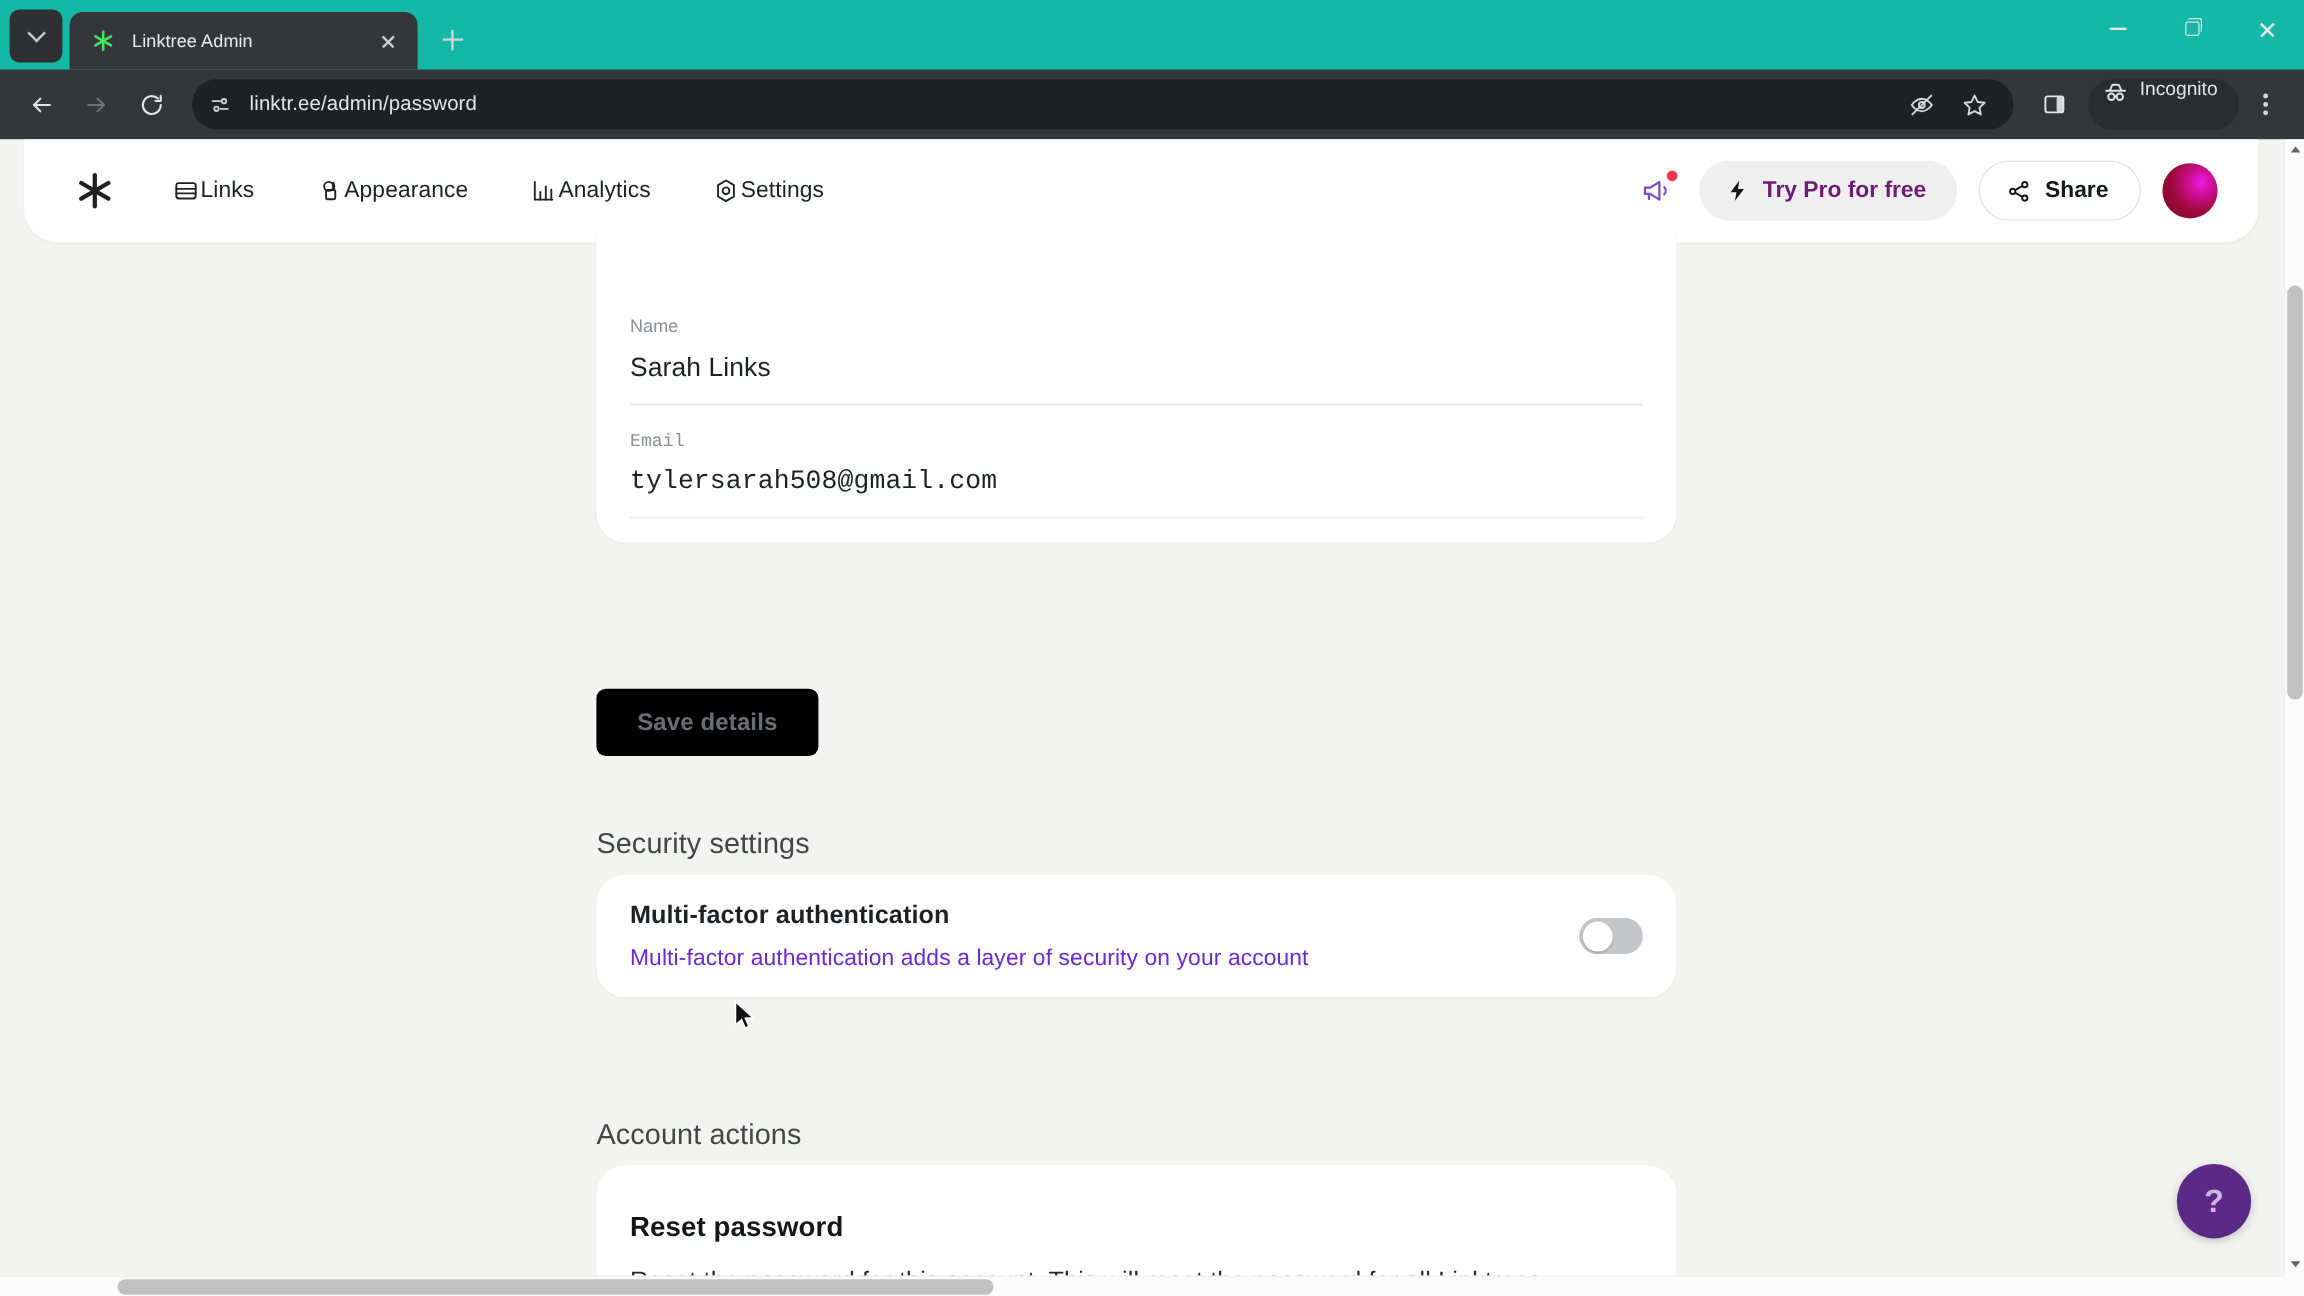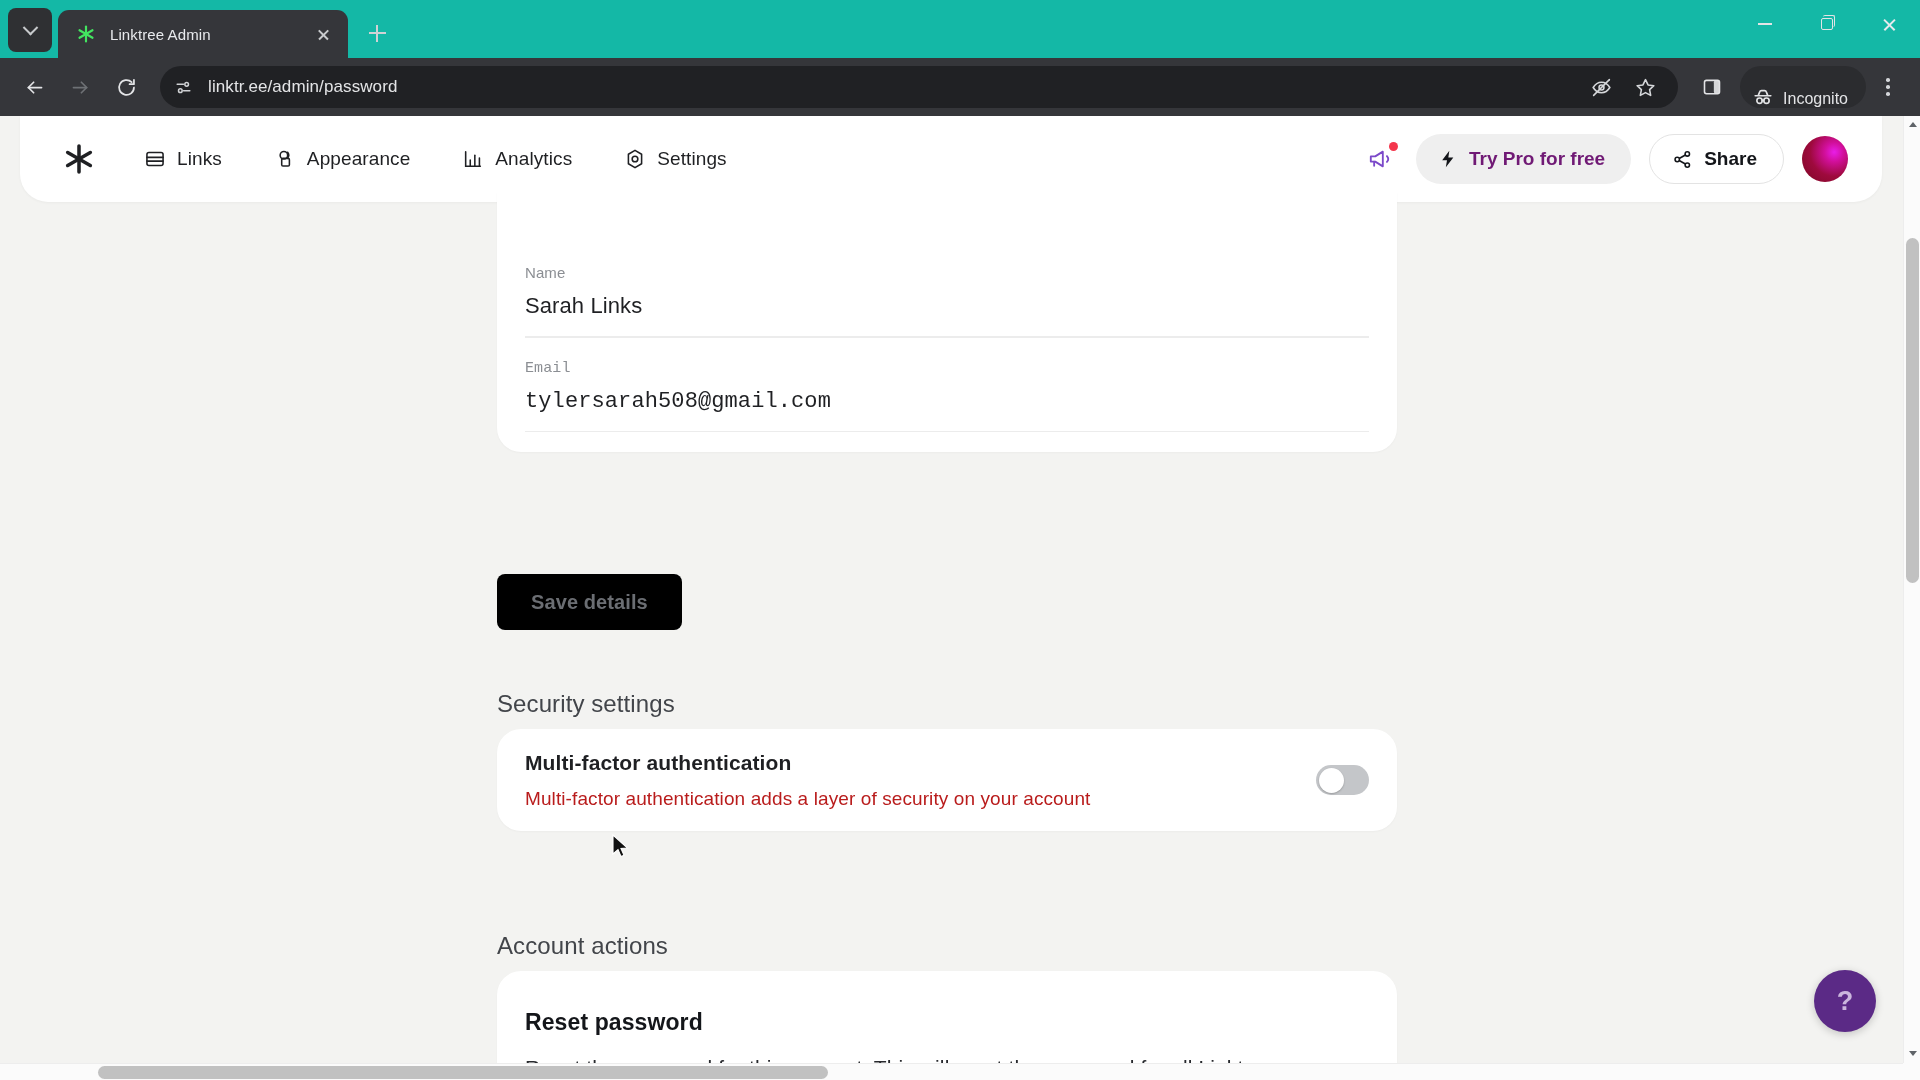--- a/index.html
+++ b/index.html
@@ -73,42 +73,42 @@
     min-width:0;
   }
   .omni-icon { width:34px;height:34px;border-radius:50%;display:flex;
     align-items:center;justify-content:center;flex:0 0 auto;margin-right:8px;}
   .omni-url { color:#e3e4e6; font-size:17px; letter-spacing:.1px; flex:1 1 auto;
     white-space:nowrap; overflow:hidden; }
   .omni-right{display:flex;align-items:center;gap:2px;flex:0 0 auto;}
 
   .incognito-pill {
     height:42px; border-radius:21px; background:#2b2c2f; display:flex;
-    align-items:flex-end; padding:0 18px 0 12px; gap:9px; flex:0 0 auto; margin-left:4px;
+    align-items:flex-start; padding:0 18px 0 12px; gap:9px; flex:0 0 auto; margin-left:4px;
   }
   .incognito-pill span { color:#e3e4e6; font-size:16px; }
   .kebab { width:40px;height:44px;display:flex;flex-direction:column;align-items:center;
     justify-content:center;gap:3.5px;flex:0 0 auto;}
   .kebab i{width:3.6px;height:3.6px;border-radius:50%;background:#d4d6d9;display:block;}
 
   
   .viewport { position:absolute; top:116px; left:0; width:1920px; height:964px;
     background:#f3f3f1; overflow:hidden; }
 
   
   .app-header {
     position:absolute; top:0; left:20px; width:1862px; height:86px;
     background:#ffffff; border-radius:0 0 28px 28px;
     display:flex; align-items:center; padding:0 34px 0 38px;
     box-shadow:0 1px 3px rgba(0,0,0,.04);
   }
   .lt-logo { width:42px;height:42px;flex:0 0 auto;margin-right:34px;
     display:flex;align-items:center;justify-content:center;}
   .nav { display:flex; align-items:center; gap:32px; }
-  .nav-item { display:flex; align-items:center; gap:11px; padding:8px 10px; border-radius:10px;text-align:right;}
+  .nav-item { display:flex; align-items:center; gap:1px; padding:8px 10px; border-radius:10px;text-align:right;}
   .nav-item span { font-size:19px; color:#1f2023; letter-spacing:.1px; }
   .nav-ico { width:22px; height:22px; flex:0 0 auto; display:block; }
 
   .header-right { margin-left:auto; display:flex; align-items:center; gap:18px; }
   .megaphone-wrap { position:relative; width:36px; height:36px;
     display:flex;align-items:center;justify-content:center; }
   .dot-badge { position:absolute; top:1px; right:0px; width:9px; height:9px;
     border-radius:50%; background:#f4364c; }
   .btn-pro {
     height:50px; border-radius:25px; background:#efefef; display:flex;
@@ -138,21 +138,21 @@
     height:56px; background:#000000; border-radius:8px; display:inline-flex;
     align-items:center; padding:0 34px;
   }
   .btn-save span { font-size:20px; font-weight:bold; color:#6b6e73; letter-spacing:.1px; }
 
   .section-title { font-size:24px; color:#42454a; letter-spacing:.1px; }
 
   .mfa-row { display:flex; align-items:center; padding:0 28px; }
   .mfa-texts { flex:1 1 auto; }
   .mfa-title { font-size:21px; font-weight:bold; color:#1f2023; margin-bottom:13px; letter-spacing:.1px;}
-  .mfa-desc { font-size:19px; color:#b91c1c; letter-spacing:.1px; }
+  .mfa-desc { font-size:19px; color:#6d28d9; letter-spacing:.1px; }
   .toggle { width:53px; height:30px; border-radius:15px; background:#c4c6c9;
     position:relative; flex:0 0 auto; }
   .toggle-knob { position:absolute; top:2.5px; left:3px; width:25px; height:25px;
     border-radius:50%; background:#fff; box-shadow:0 1px 2px rgba(0,0,0,.22); }
 
   .ra-title { font-size:23px; font-weight:bold; color:#14161a; letter-spacing:.1px;}
   .ra-desc { font-size:21px; color:#27292d; line-height:1.42; letter-spacing:.1px; }
 
   
   .help-fab {

